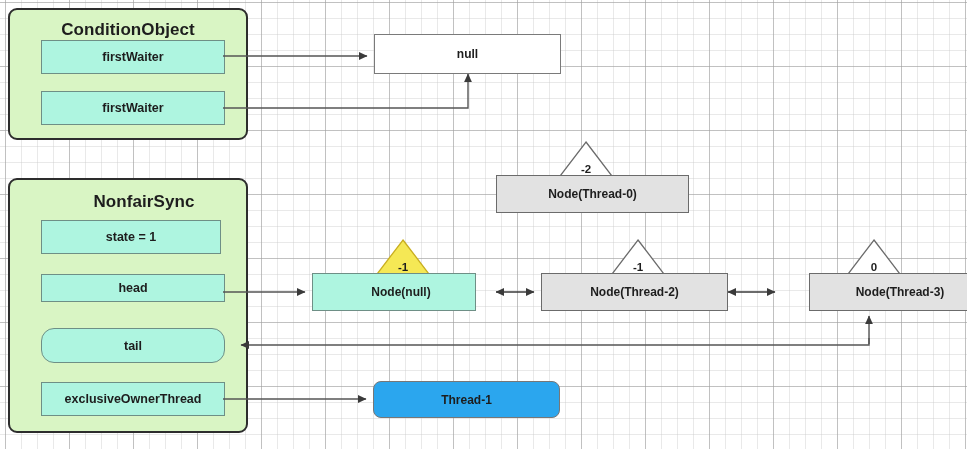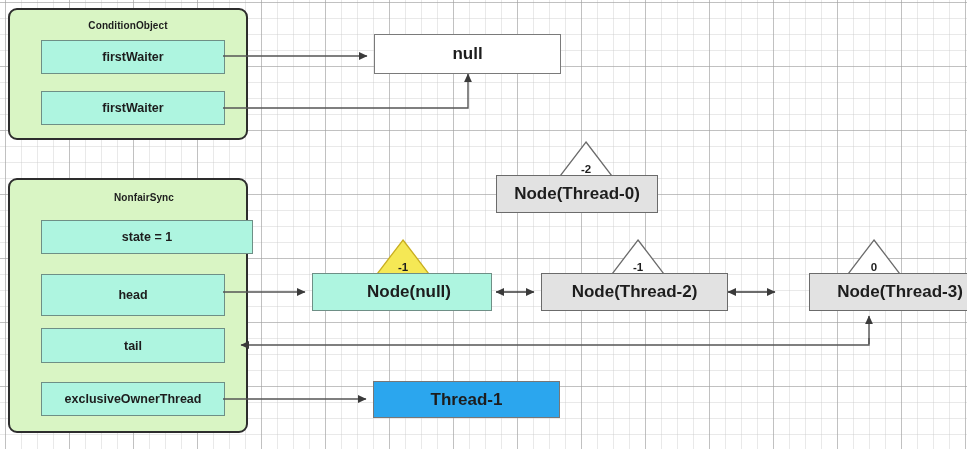--- a/index.html
+++ b/index.html
@@ -29,21 +29,21 @@
     background: #d9f5c4;
     border: 2px solid #2d2d2d;
     border-radius: 9px;
     box-sizing: border-box;
   }
   .group-title {
     position: absolute;
     left: 0;
     right: 0;
     text-align: center;
-    font-size: 10px;
+    font-size: 17px;
     font-weight: bold;
     color: #1d1d1d;
     letter-spacing: 0.1px;
   }
 
   
   .field-box {
     position: absolute;
     background: #aef5e0;
     border: 1px solid #6e8f86;
@@ -56,21 +56,21 @@
     color: #1d1d1d;
   }
   .node-box {
     position: absolute;
     background: #e2e2e2;
     border: 1px solid #6b6b6b;
     box-sizing: border-box;
     display: flex;
     align-items: center;
     justify-content: center;
-    font-size: 17px;
+    font-size: 12px;
     font-weight: bold;
     color: #1d1d1d;
     z-index: 3;
   }
   .node-box.mint { background: #aef5e0; border-color: #6e8f86; }
   .node-box.white { background: #ffffff; border-color: #7a7a7a; }
   .node-box.blue  { background: #2ba6ee; border-color: #777777; }
 
   
   .tri {
@@ -151,54 +151,54 @@
   <div class="field-box" style="left:41px; top:40px; width:184px; height:34px;">
     <span>firstWaiter</span>
   </div>
   <div class="field-box" style="left:41px; top:91px; width:184px; height:34px;">
     <span>firstWaiter</span>
   </div>
 
   <div class="group-box" style="left:8px; top:178px; width:240px; height:255px;">
     <div class="group-title" style="top:12px;margin-left:32px;">NonfairSync</div>
   </div>
-  <div class="field-box" style="left:41px; top:220px; width:212px; height:34px;">
+  <div class="field-box" style="left:41px; top:220px; width:180px; height:34px;">
     <span>state = 1</span>
   </div>
-  <div class="field-box" style="left:41px; top:274px; width:184px; height:42px;">
+  <div class="field-box" style="left:41px; top:274px; width:184px; height:28px;">
     <span>head</span>
   </div>
-  <div class="field-box" style="left:41px; top:328px; width:184px; height:35px;">
+  <div class="field-box" style="left:41px; top:328px; width:184px; height:35px;border-radius:13px;">
     <span>tail</span>
   </div>
   <div class="field-box" style="left:41px; top:382px; width:184px; height:34px;">
     <span>exclusiveOwnerThread</span>
   </div>
 
   <div class="node-box white" style="left:374px; top:34px; width:187px; height:40px;">
     <span>null</span>
   </div>
 
   <div class="tri" style="left:558px; top:140px;">
     <svg width="56" height="38" viewBox="0 0 56 38">
       <path d="M28,2 L54,36 L2,36 z" fill="#ffffff" stroke="#6b6b6b" stroke-width="1.3"></path>
     </svg>
     <span class="tri-label">-2</span>
   </div>
-  <div class="node-box" style="left:496px; top:175px; width:162px; height:38px;">
+  <div class="node-box" style="left:496px; top:175px; width:193px; height:38px;">
     <span>Node(Thread-0)</span>
   </div>
 
   <div class="tri" style="left:375px; top:238px;">
     <svg width="56" height="38" viewBox="0 0 56 38">
       <path d="M28,2 L54,36 L2,36 z" fill="#f5e855" stroke="#c9ae1f" stroke-width="1.3"></path>
     </svg>
     <span class="tri-label">-1</span>
   </div>
-  <div class="node-box mint" style="left:312px; top:273px; width:180px; height:38px;padding-left:14px;">
+  <div class="node-box mint" style="left:312px; top:273px; width:164px; height:38px;padding-left:14px;">
     <span>Node(null)</span>
   </div>
 
   <div class="tri" style="left:610px; top:238px;">
     <svg width="56" height="38" viewBox="0 0 56 38">
       <path d="M28,2 L54,36 L2,36 z" fill="#ffffff" stroke="#6b6b6b" stroke-width="1.3"></path>
     </svg>
     <span class="tri-label">-1</span>
   </div>
   <div class="node-box" style="left:541px; top:273px; width:187px; height:38px;justify-content:center;">
@@ -208,17 +208,17 @@
   <div class="tri" style="left:846px; top:238px;">
     <svg width="56" height="38" viewBox="0 0 56 38">
       <path d="M28,2 L54,36 L2,36 z" fill="#ffffff" stroke="#6b6b6b" stroke-width="1.3"></path>
     </svg>
     <span class="tri-label">0</span>
   </div>
   <div class="node-box" style="left:781px; top:273px; width:182px; height:38px;margin-left:28px;">
     <span>Node(Thread-3)</span>
   </div>
 
-  <div class="node-box blue" style="left:373px; top:381px; width:187px; height:37px;">
+  <div class="node-box blue" style="left:373px; top:381px; width:187px; height:37px;border-radius:8px;">
     <span>Thread-1</span>
   </div>
 
 </div>
 
 </body></html>

